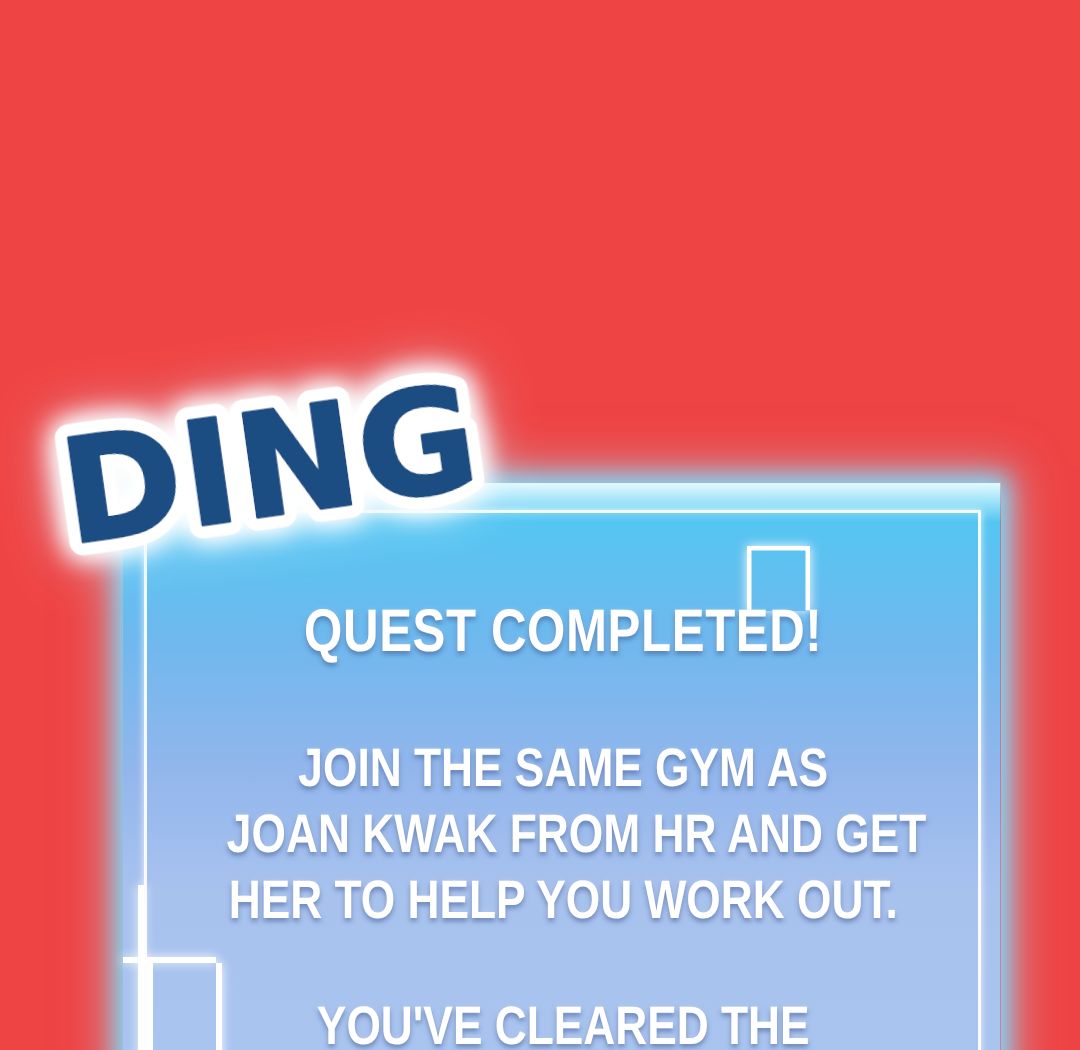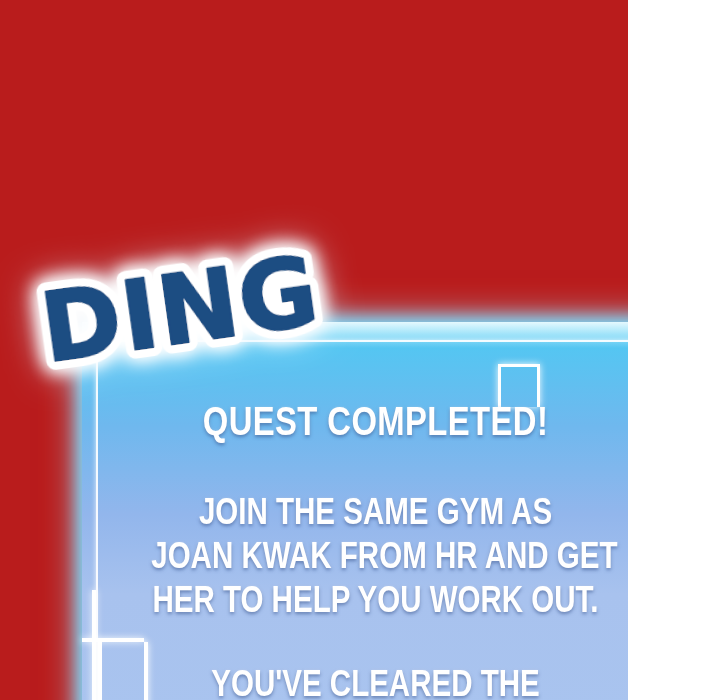--- a/index.html
+++ b/index.html
@@ -12,24 +12,24 @@
     background: #ffffff;
     font-family: "Liberation Sans", sans-serif;
     overflow: hidden;
     position: relative;
   }
 
   #stage {
     position: absolute;
     left: 0;
     top: 0;
-    width: 628px;
+    width: 720px;
     height: 700px;
     overflow: hidden;
-    background: #b91c1c;
+    background: #ef4444;
   }
 
   
   .panel-wrap {
     position: absolute;
     left: 82px;
     top: 322px;
     width: 585px;
     height: 400px;
   }

